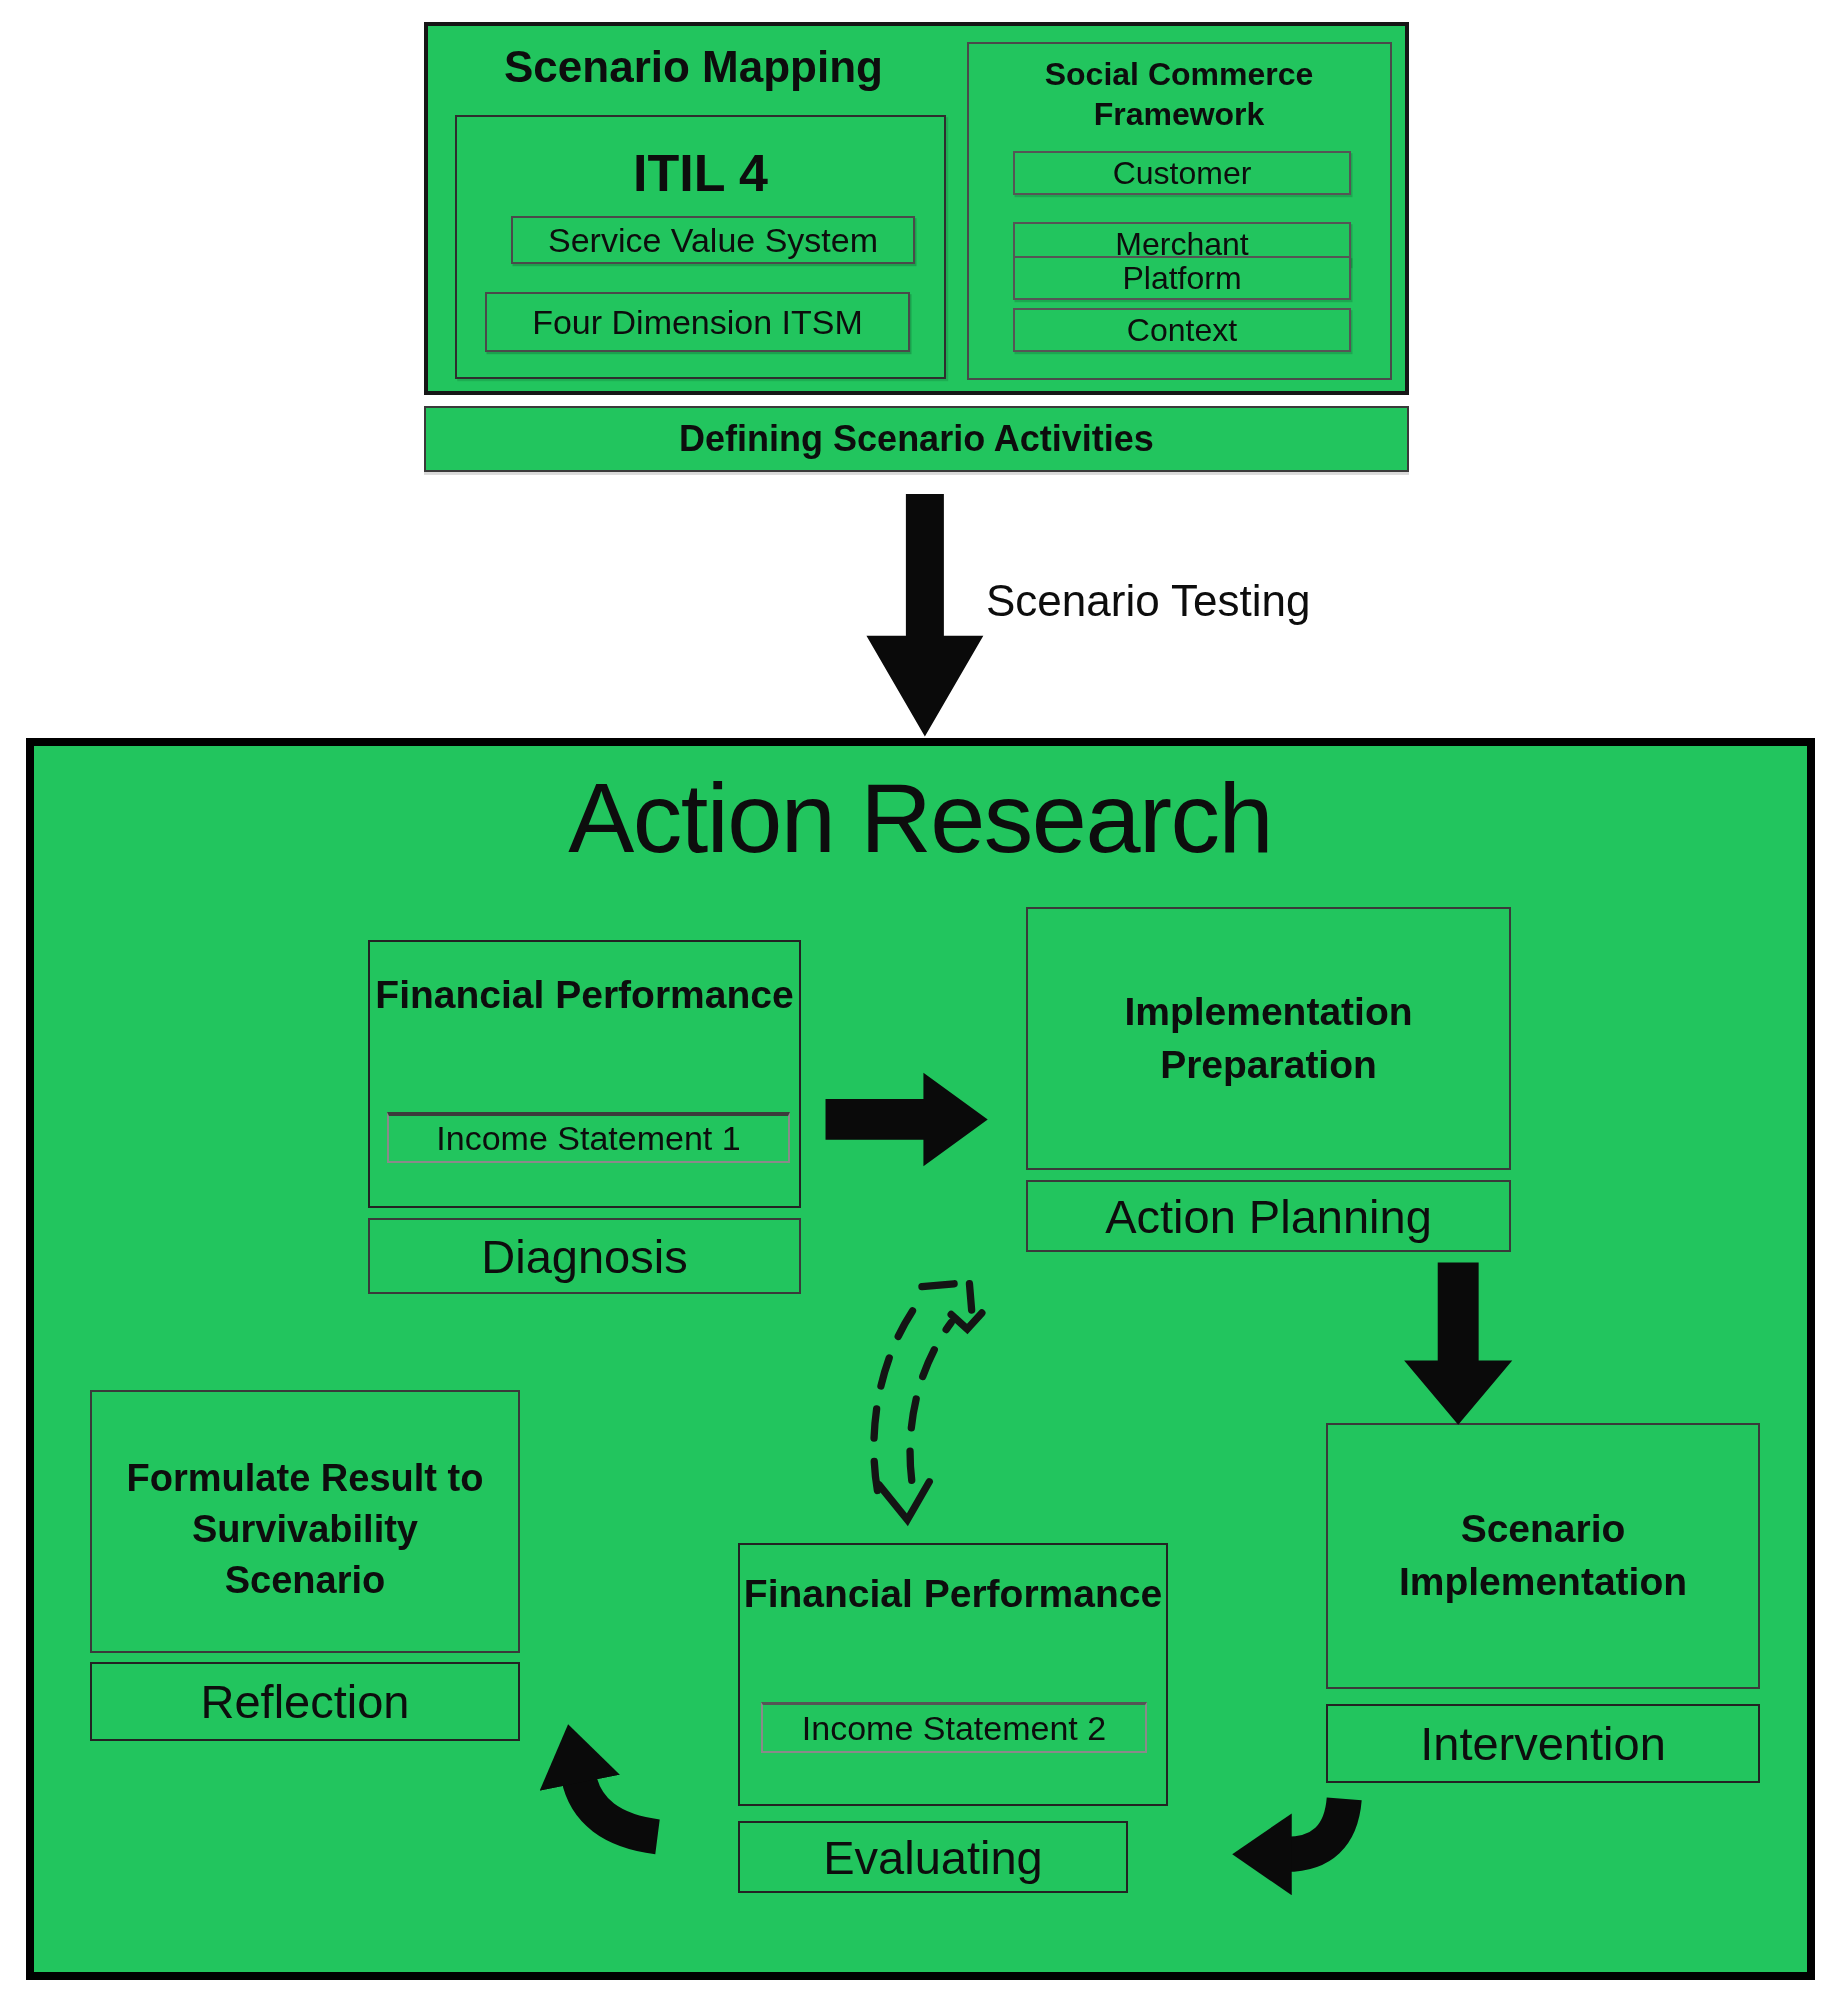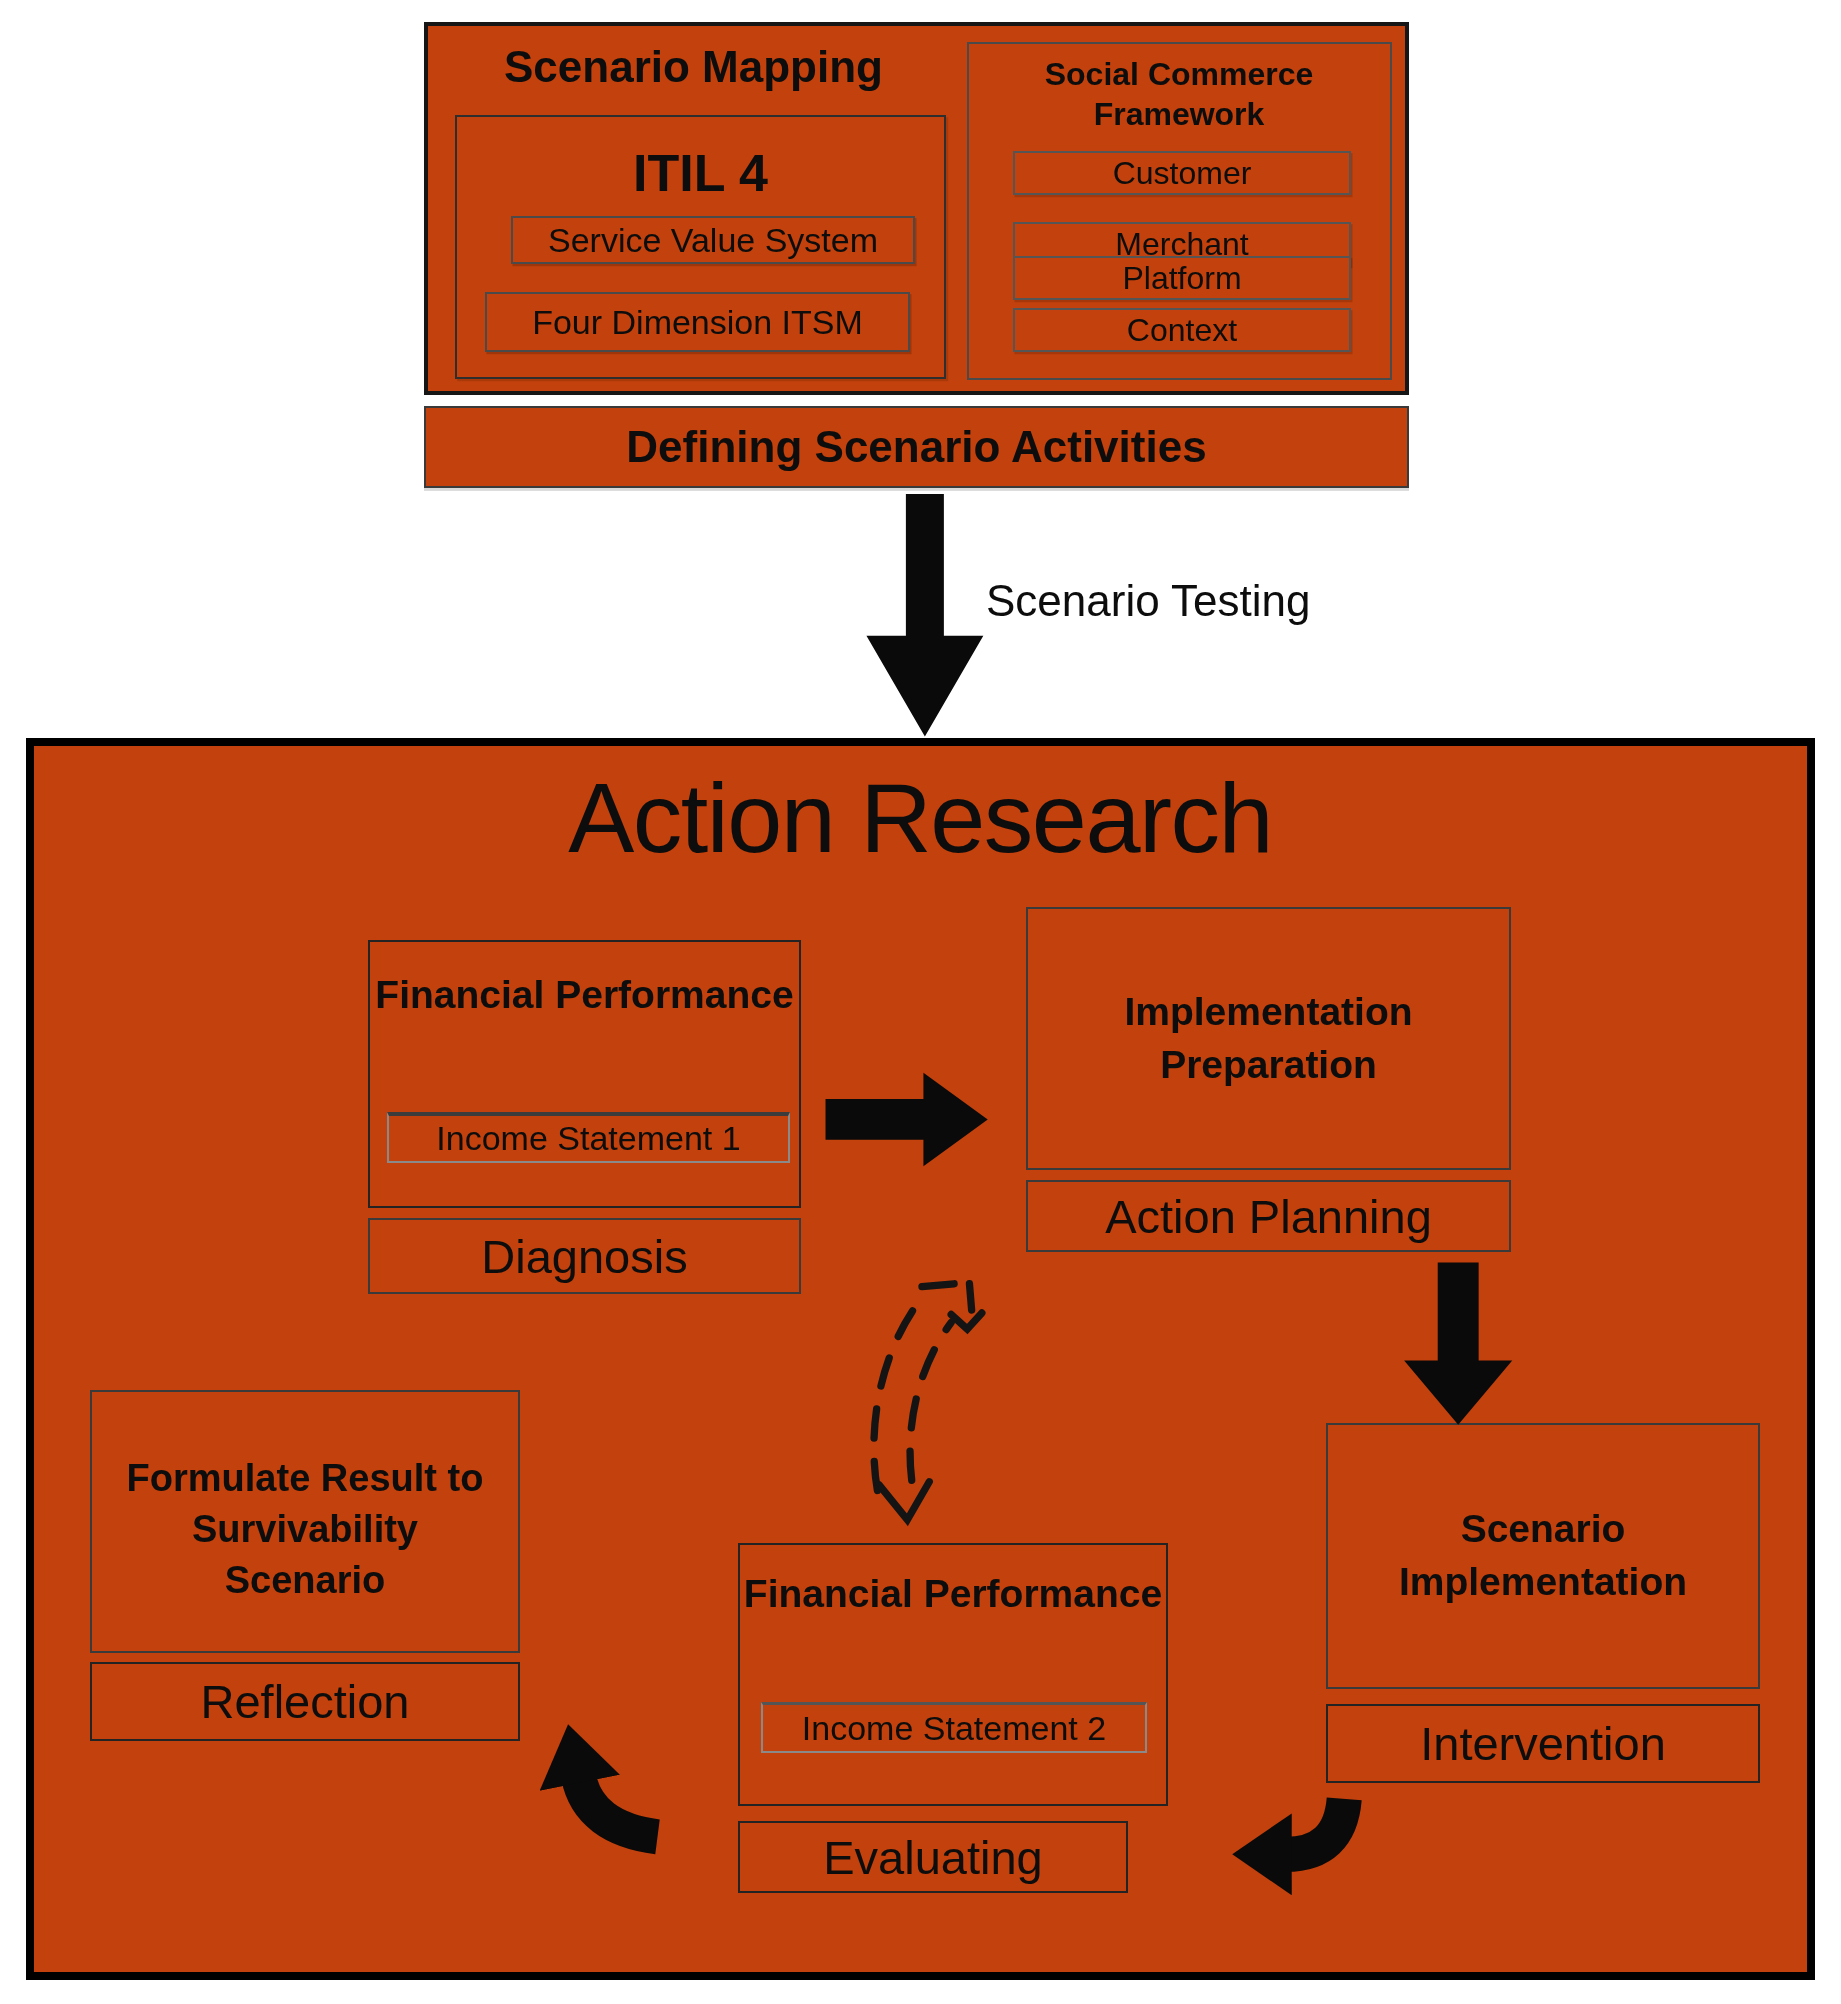--- a/index.html
+++ b/index.html
@@ -4,35 +4,35 @@
 <style>
   html,body{margin:0;padding:0;background:#ffffff;}
   .canvas{
     position:relative;
     width:1841px;height:2005px;
     background:#ffffff;
     font-family:"Liberation Sans", sans-serif;
     color:#0d0d0d;
   }
   .abs{position:absolute;box-sizing:border-box;}
-  .box{background:#c2410c;}
+  .box{background:#22c55e;}
   .center{display:flex;align-items:center;justify-content:center;text-align:center;}
 
   
   .top-outer{left:424px;top:22px;width:985px;height:373px;border:4.4px solid #161616;}
   .sm-title{left:438px;top:42px;width:511px;font-size:44px;font-weight:bold;text-align:center;}
   .itil-box{left:455px;top:115px;width:491px;height:264px;border:2.9px solid #2e2e2e;box-shadow:2.2px 2.2px 0 rgba(0,0,0,.12);}
   .itil-title{left:455px;top:143px;width:491px;font-size:52px;font-weight:bold;text-align:center;}
   .svs-box{left:511px;top:216px;width:404px;height:48px;border:2.2px solid #4a4a4a;font-size:34px;box-shadow:1.5px 2.2px 0 rgba(0,0,0,.18);}
   .fd-box{left:485px;top:292px;width:425px;height:60px;border:2.2px solid #4a4a4a;font-size:34px;box-shadow:1.5px 2.2px 0 rgba(0,0,0,.18);}
   .scf-box{left:967px;top:42px;width:425px;height:338px;border:2.2px solid #4a4a4a;}
   .scf-title{left:974px;top:54px;width:410px;font-size:32px;font-weight:bold;line-height:1.25;text-align:center;}
   .scf-item{left:1013px;width:338px;height:44px;border:2.2px solid #555;font-size:32px;box-shadow:1.5px 2.2px 0 rgba(0,0,0,.15);}
   .scf-item-0{top:151px;} .scf-item-1{top:202px;margin-top:20px;} .scf-item-2{top:256px;} .scf-item-3{top:308px;}
-  .defining-bar{left:424px;top:406px;width:985px;height:82px;border:2.2px solid #3a3a3a;font-size:44px;font-weight:bold;box-shadow:0 2.9px 0 rgba(0,0,0,.15);}
+  .defining-bar{left:424px;top:406px;width:985px;height:66px;border:2.2px solid #3a3a3a;font-size:36px;font-weight:bold;box-shadow:0 2.9px 0 rgba(0,0,0,.15);}
 
   .scenario-testing{left:986px;top:576px;font-size:44px;}
 
   
   .ar-box{left:25.6px;top:738px;width:1789px;height:1242px;border:8px solid #000;}
   .ar-title{left:25.6px;top:761px;width:1789px;font-size:99px;text-align:center;letter-spacing:-1.5px;}
 
   .fp1-box{left:368px;top:940px;width:433px;height:268px;border:2.9px solid #232323;}
   .fp1-title{left:368px;top:970px;width:433px;font-size:39px;font-weight:bold;line-height:1.3;text-align:center;}
   .is1-box{left:387px;top:1112px;width:403px;height:51px;border:2.2px solid #8a8a8a;border-top:4.4px solid #3c3c3c;font-size:34px;}

